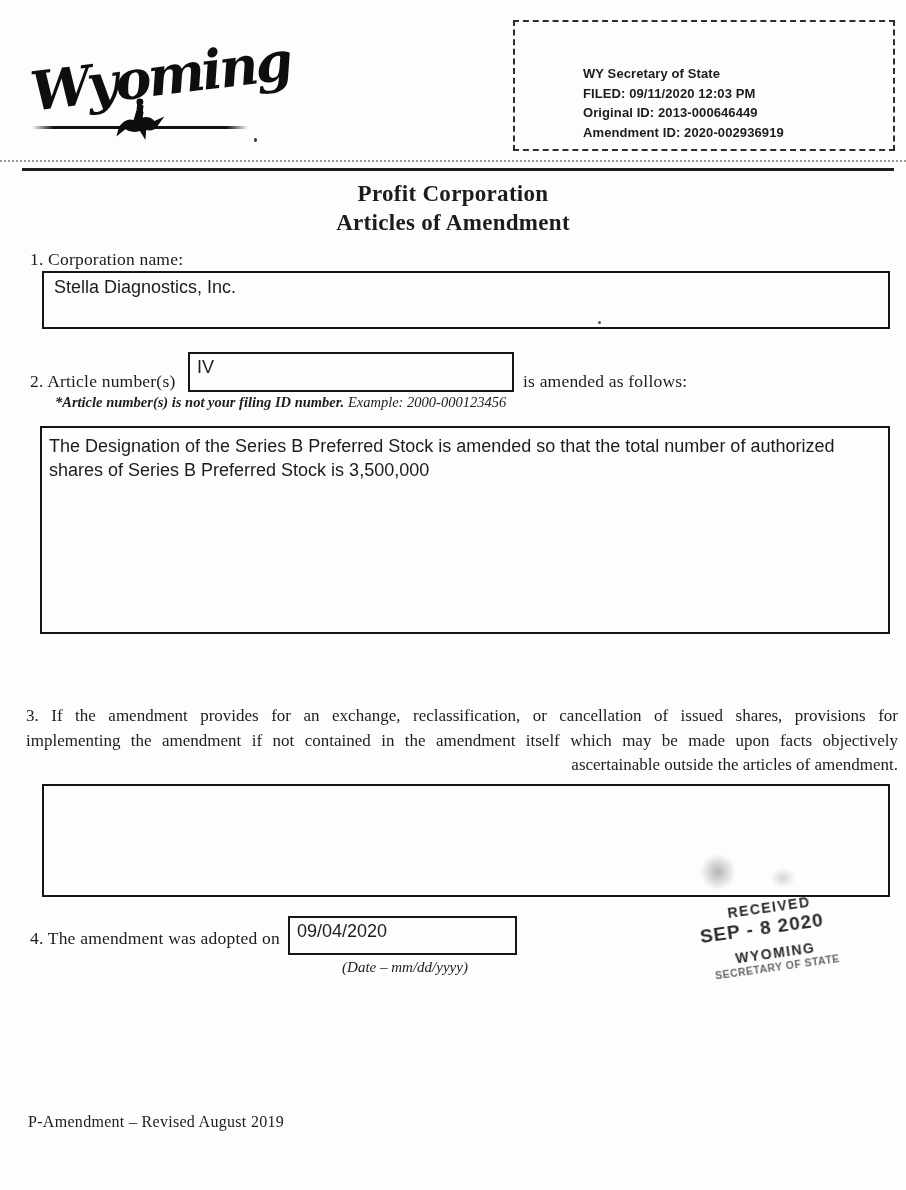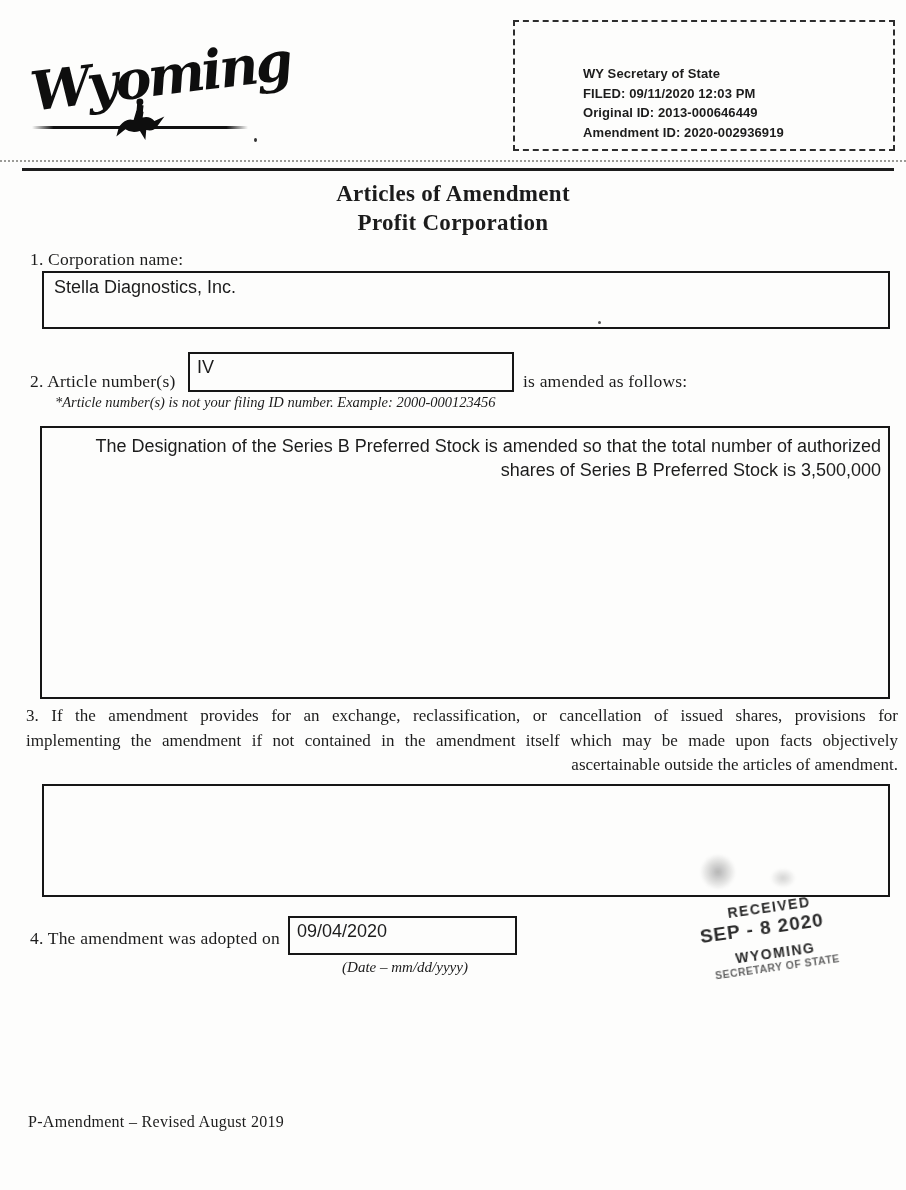--- a/index.html
+++ b/index.html
@@ -36,26 +36,26 @@
   
   .title{position:absolute;left:0;top:179px;width:906px;text-align:center;
         font-weight:700;font-size:23px;line-height:29px;letter-spacing:.3px;}
 
   
   .lbl{position:absolute;font-size:17.5px;letter-spacing:.2px;white-space:nowrap;}
   .fbox{position:absolute;border:2px solid #161616;font-family:"Liberation Sans",sans-serif;
         font-size:18px;box-sizing:border-box;}
   .box1{left:42px;top:271px;width:848px;height:58px;padding:4px 10px;}
   .box2{left:188px;top:352px;width:326px;height:40px;padding:3px 7px;}
-  .box-amend{left:40px;top:426px;width:850px;height:273px;padding:6px 7px;line-height:24px;text-align:right;}
+  .box-amend{left:40px;top:426px;width:850px;height:208px;padding:6px 7px;line-height:24px;}
   .box3{left:42px;top:784px;width:848px;height:113px;}
   .box4{left:288px;top:916px;width:229px;height:39px;padding:3px 7px;}
 
   .f2-note{position:absolute;left:55px;top:394px;font-size:14.5px;font-style:italic;white-space:nowrap;}
-  .f2-note .nb{font-weight:400;}
+  .f2-note .nb{font-weight:700;}
 
   .para3{position:absolute;left:26px;top:704px;width:872px;font-size:17px;line-height:24.5px;}
   .jline{text-align:justify;text-align-last:justify;}
   .jlast{text-align:right;}
 
   .date-hint{position:absolute;left:295px;top:959px;width:220px;text-align:center;
         font-size:15px;font-style:italic;}
 
   
   .stamp{position:absolute;left:680px;top:899px;width:186px;transform:rotate(-8deg);
@@ -98,22 +98,22 @@
       <div>FILED: 09/11/2020 12:03 PM</div>
       <div>Original ID: 2013-000646449</div>
       <div>Amendment ID: 2020-002936919</div>
     </div>
   </div>
 
   <div class="rule-gray"></div>
   <div class="rule-dark"></div>
 
   <div class="title">
+    <div>Profit Corporation</div>
     <div>Articles of Amendment</div>
-    <div>Profit Corporation</div>
   </div>
 
   <div class="lbl" style="left:30px;top:249px;">1. Corporation name:</div>
   <div class="fbox box1">
     <span>Stella Diagnostics, Inc.</span>
   </div>
 
   <div class="lbl" style="left:30px;top:371px;">2. Article number(s)</div>
   <div class="fbox box2">
     <span>IV</span>

